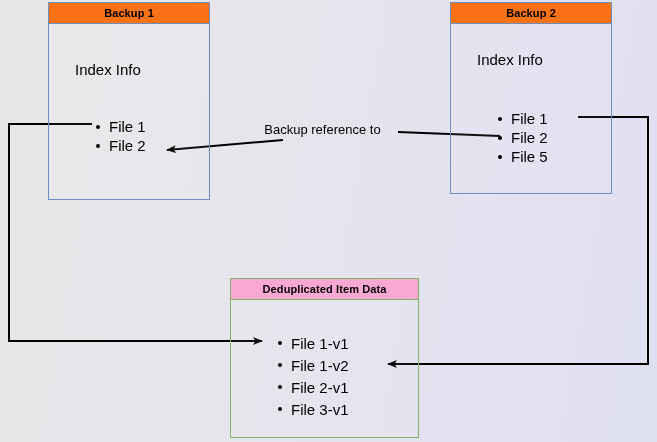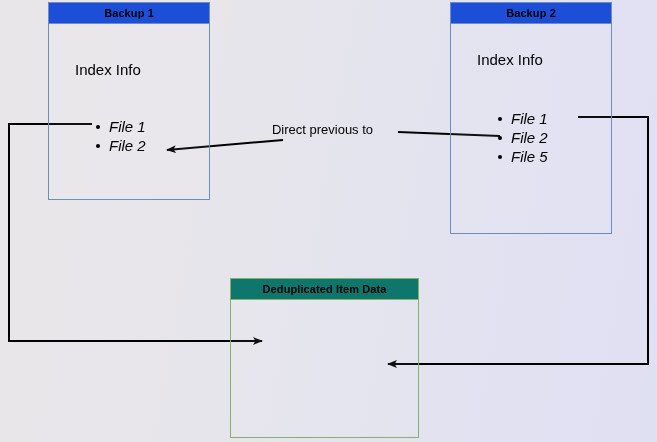--- a/index.html
+++ b/index.html
@@ -27,46 +27,45 @@
     background: rgba(255,255,255,0.06);
   }
   .box-green {
     border-color: #82b366;
   }
   .box-header {
     position: absolute;
     left: 0; top: 0;
     width: 100%;
     box-sizing: border-box;
-    background: #1d4ed8;
+    background: #f97316;
     border-bottom: 1px solid #6c8ebf;
     text-align: center;
     font-weight: bold;
     font-size: 11px;
     color: #000;
     line-height: 20px;
     height: 21px;
     letter-spacing: 0.1px;
   }
   .box-header.green {
-    background: #0f766e;
+    background: #f9a8d4;
     border-bottom-color: #82b366;
   }
   .index-title {
     position: absolute;
     font-size: 15px;
     color: #000;
     white-space: nowrap;
   }
   .bullet-list {
     position: absolute;
     margin: 0;
     padding: 0;
     list-style: none;
-    font-style: italic;
   }
   .bullet-list li {
     position: relative;
     font-size: 15px;
     color: #000;
     white-space: nowrap;
     padding-left: 13px;
     line-height: 19px;
     height: 19px;
   }
@@ -122,31 +121,37 @@
 
   <div class="box" style="left:48px; top:2px; width:162px; height:198px;">
     <div class="box-header">Backup 1</div>
     <div class="index-title" style="left:26px; top:58px;">Index Info</div>
     <ul class="bullet-list" style="left:47px; top:114px;">
       <li>File 1</li>
       <li>File 2</li>
     </ul>
   </div>
 
-  <div class="box" style="left:450px; top:2px; width:162px; height:232px;">
+  <div class="box" style="left:450px; top:2px; width:162px; height:192px;">
     <div class="box-header">Backup 2</div>
     <div class="index-title" style="left:26px; top:48px;">Index Info</div>
     <ul class="bullet-list" style="left:47px; top:106px;">
       <li>File 1</li>
       <li>File 2</li>
       <li>File 5</li>
     </ul>
   </div>
 
   <div class="box box-green" style="left:230px; top:278px; width:189px; height:160px;">
     <div class="box-header green">Deduplicated Item Data</div>
+    <ul class="bullet-list wide" style="left:47px; top:54px;">
+      <li>File 1-v1</li>
+      <li>File 1-v2</li>
+      <li>File 2-v1</li>
+      <li>File 3-v1</li>
+    </ul>
   </div>
 
   <div class="center-label" style="left:245px; top:122px; width:155px;">
-    <div>Direct previous to</div>
+    <div>Backup reference to</div>
   </div>
 
 </div>
 
 </body></html>

